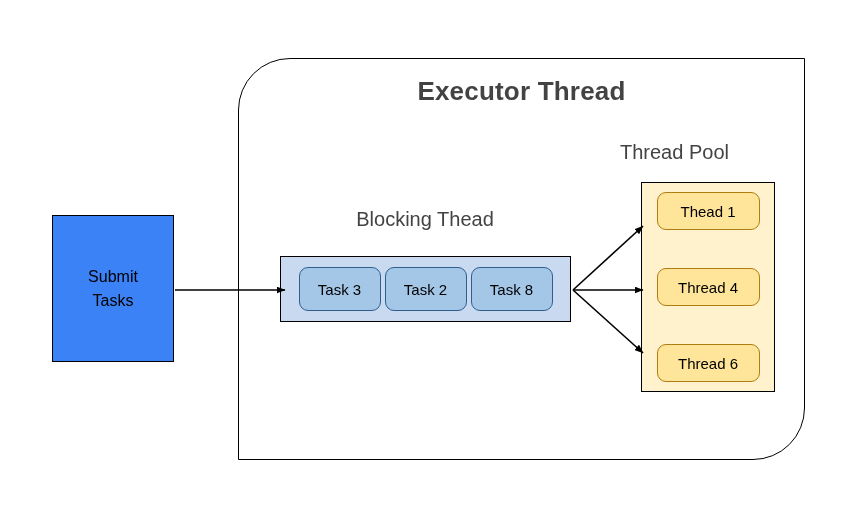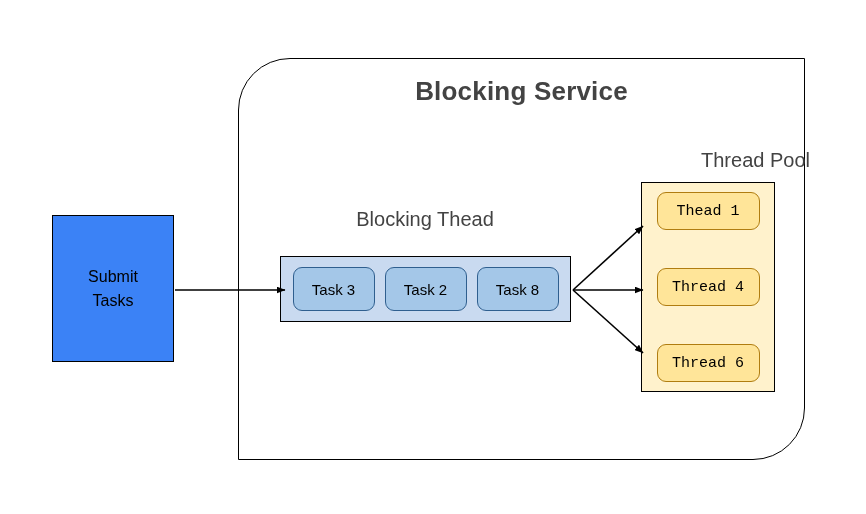--- a/index.html
+++ b/index.html
@@ -85,21 +85,21 @@
     left: 280px;
     top: 256px;
     width: 291px;
     height: 66px;
     box-sizing: border-box;
     border: 1.4px solid #000000;
     background: #c9daf0;
     display: flex;
     align-items: center;
     justify-content: center;
-    gap: 10px;
+    gap: 4px;
     padding: 0 7px;
   }
   .task-box {
     box-sizing: border-box;
     width: 82px;
     height: 44px;
     border: 1.3px solid #2f5f8f;
     border-radius: 9px;
     background: #a4c7e8;
     display: flex;
@@ -109,41 +109,39 @@
     color: #000000;
     white-space: nowrap;
   }
 
   
   .tp-label {
     position: absolute;
     left: 620px;
     top: 141px;
     width: 190px;
-    text-align: right;
+    text-align: left;
     font-size: 20px;
     color: #434343;
     white-space: nowrap;
-    margin-top: 8px;
   }
   .pool-box {
     position: absolute;
     left: 641px;
     top: 182px;
     width: 134px;
     height: 210px;
     box-sizing: border-box;
     border: 1.4px solid #000000;
     background: #fff2cc;
     display: flex;
     flex-direction: column;
     align-items: center;
     justify-content: space-between;
     padding: 9px 0;
-    font-family: Liberation Mono, monospace;
   }
   .thread-box {
     box-sizing: border-box;
     width: 103px;
     height: 38px;
     border: 1.3px solid #b07d10;
     border-radius: 9px;
     background: #ffe599;
     display: flex;
     align-items: center;
@@ -162,21 +160,21 @@
     height: 514px;
     pointer-events: none;
   }
 </style>
 </head>
 <body>
 
 <div id="canvas">
 
   <div class="executor-box"></div>
-  <div class="executor-title">Blocking Service</div>
+  <div class="executor-title">Executor Thread</div>
 
   <div class="submit-box">
     <span class="submit-label">Submit
 Tasks</span>
   </div>
 
   <div class="bq-label">Blocking Thead</div>
   <div class="queue-box">
     <div class="task-box">
       <span>Task 3</span>

